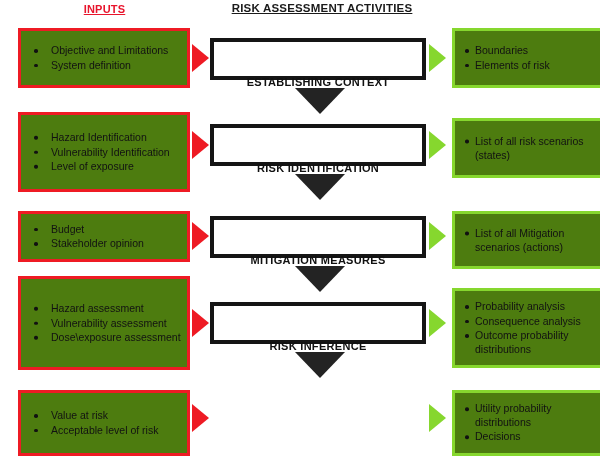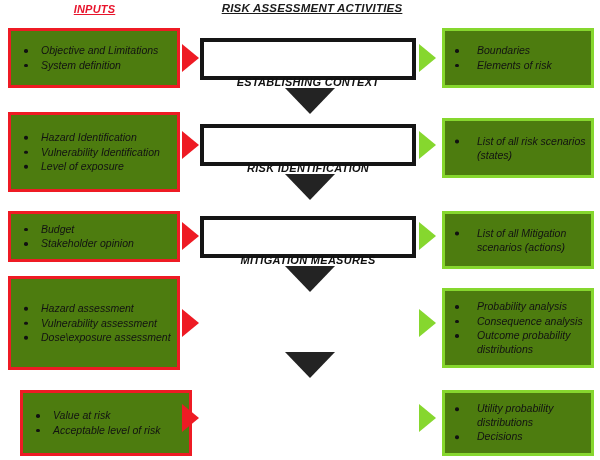--- a/index.html
+++ b/index.html
@@ -11,24 +11,23 @@
     width: 600px;
     height: 460px;
     position: relative;
     overflow: hidden;
     font-family: "Liberation Sans", sans-serif;
     color: #111111;
   }
 
   #diagram {
     position: absolute;
-    left: 2px; top: 0;
+    left: 12px; top: 0;
     width: 544px;
     height: 460px;
-    font-style: italic;
   }
 
   
   .col-header {
     position: absolute;
     font-weight: bold;
     text-align: center;
     white-space: nowrap;
     letter-spacing: 0.2px;
   }
@@ -77,21 +76,21 @@
   .bullet-list li {
     position: relative;
     padding-left: 26px;
     padding-right: 4px;
     font-size: 10.5px;
     line-height: 13.5px;
     color: #121212;
     margin: 1px 0;
   }
   .side-box.input .bullet-list li  { padding-left: 30px; }
-  .side-box.output .bullet-list li { padding-left: 32px; }
+  .side-box.output .bullet-list li { padding-left: 20px; }
   .bullet-list li::before {
     content: "";
     position: absolute;
     left: 13px;
     top: 5px;
     width: 3.5px;
     height: 3.5px;
     background: #111111;
     border-radius: 50%;
   }
@@ -207,31 +206,34 @@
   <div class="arrow-down" style="top:266px;"></div>
 
   <div class="side-box input" style="top:276px; height:94px;">
     <ul class="bullet-list">
       <li>Hazard assessment</li>
       <li>Vulnerability assessment</li>
       <li>Dose\exposure assessment</li>
     </ul>
   </div>
   <div class="arrow-right red" style="top:309px;"></div>
+  <div class="activity-box" style="top:302px; height:42px;">
+    <div class="label">RISK INFERENCE</div>
+  </div>
   <div class="arrow-right green" style="top:309px;"></div>
   <div class="side-box output" style="top:288px; height:80px;">
     <ul class="bullet-list">
       <li>Probability analysis</li>
       <li>Consequence analysis</li>
       <li>Outcome probability distributions</li>
     </ul>
   </div>
   <div class="arrow-down" style="top:352px;"></div>
 
-  <div class="side-box input" style="top:390px; height:66px;margin-left:12px;">
+  <div class="side-box input" style="top:390px; height:66px;">
     <ul class="bullet-list">
       <li>Value at risk</li>
       <li>Acceptable level of risk</li>
     </ul>
   </div>
   <div class="arrow-right red" style="top:404px;"></div>
   <div class="arrow-right green" style="top:404px;"></div>
   <div class="side-box output" style="top:390px; height:66px;">
     <ul class="bullet-list">
       <li>Utility probability distributions</li>

